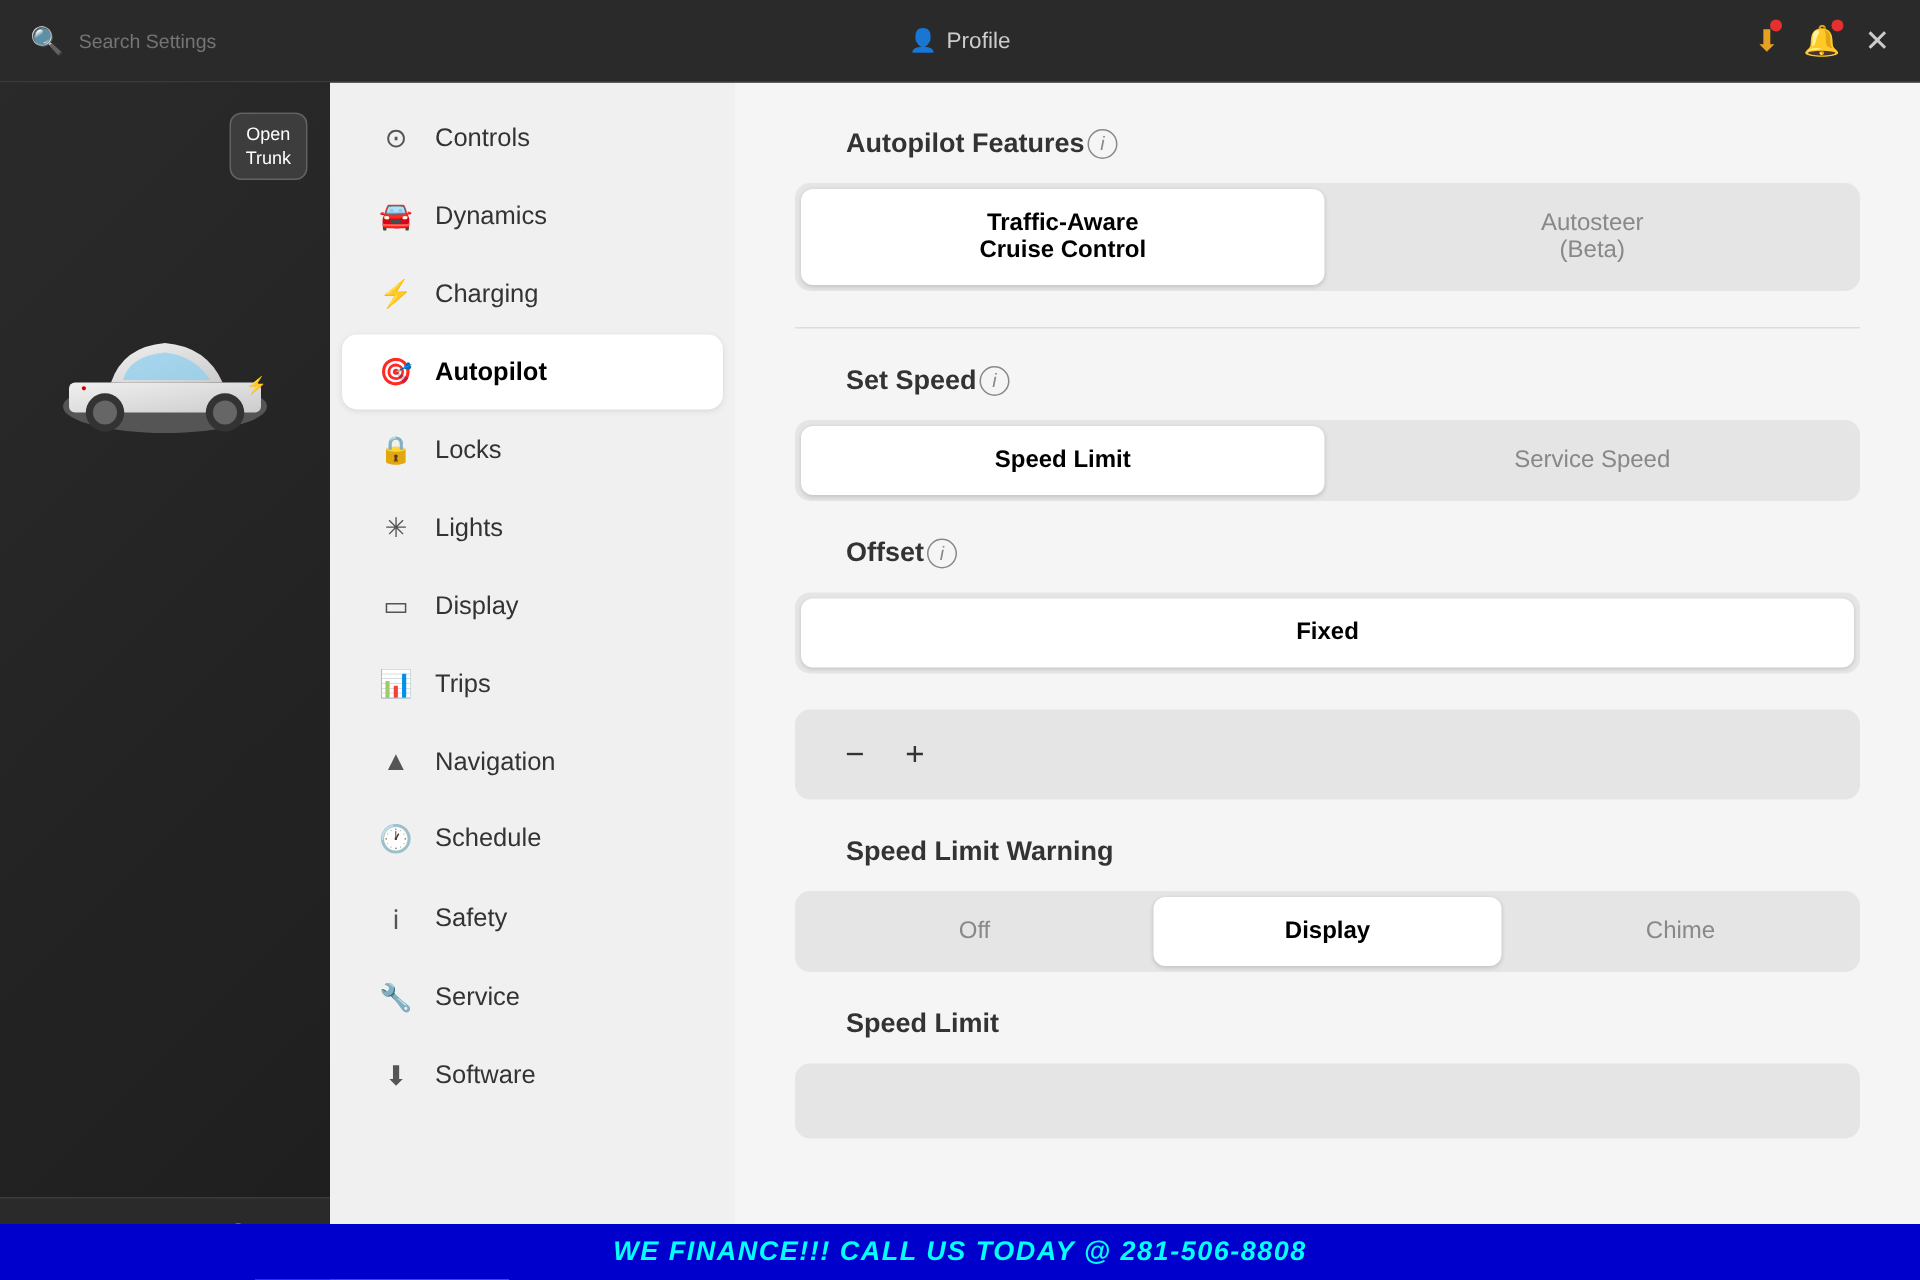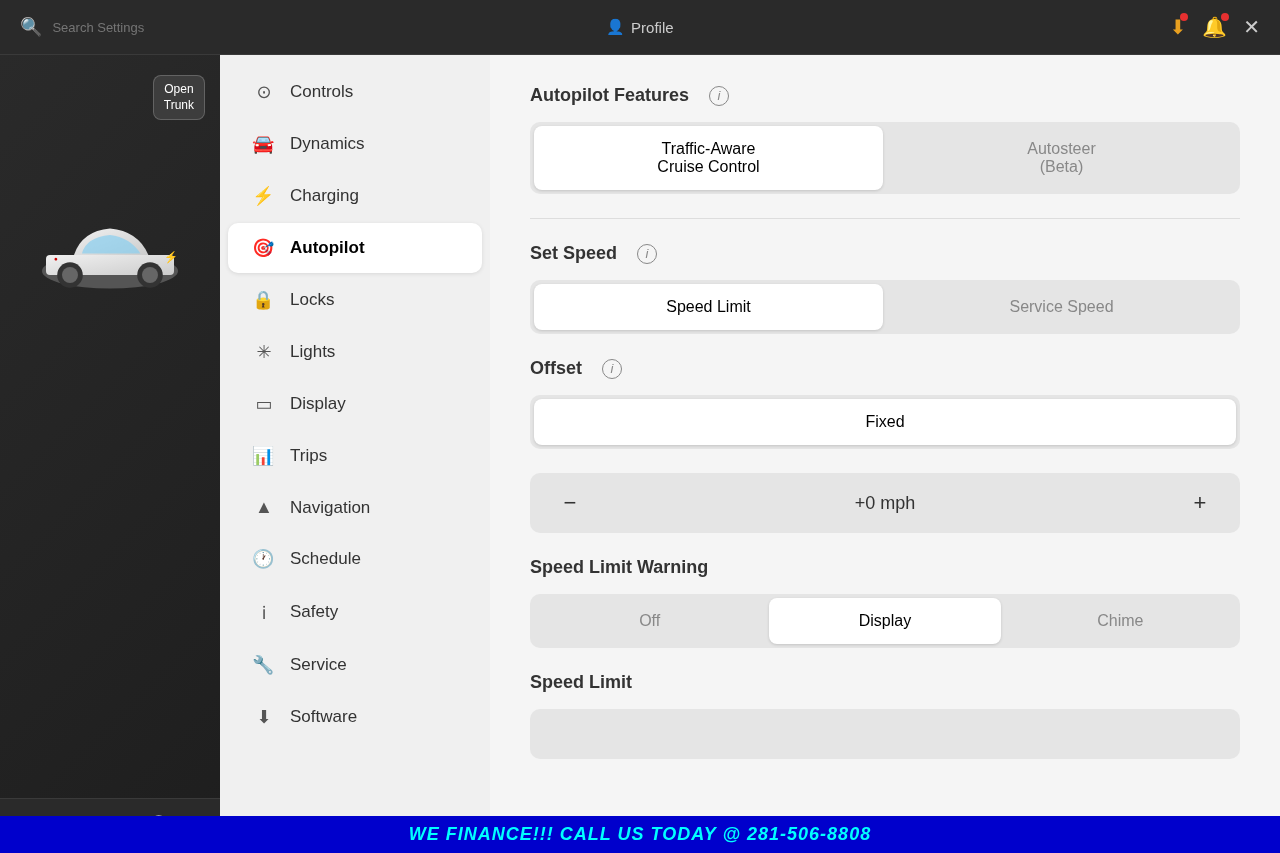--- a/index.html
+++ b/index.html
@@ -183,22 +183,23 @@
       overflow-y: auto;
       padding: 30px 40px;
     }
 
     .section-title {
       font-size: 18px;
       font-weight: 600;
       color: #333;
       display: flex;
       align-items: center;
-      gap: 20px;
+      gap: 2px;
       margin-bottom: 16px;
+      margin-left: 34px;
     }
     .info-icon {
       width: 20px;
       height: 20px;
       border-radius: 50%;
       border: 1.5px solid #888;
       display: inline-flex;
       align-items: center;
       justify-content: center;
       font-size: 13px;
@@ -225,21 +226,21 @@
       background: transparent;
       color: #888;
       font-size: 16px;
       cursor: pointer;
       text-align: center;
       font-weight: 500;
     }
     .btn-group .btn-opt.selected {
       background: #ffffff;
       color: #000;
-      font-weight: 400;
+      font-weight: 700;
       box-shadow: 0 1px 3px rgba(0,0,0,0.15);
     }
 
     .section-divider {
       height: 1px;
       background: #ddd;
       margin: 24px 0;
     }
 
     
@@ -437,21 +438,20 @@
     <div class="section-title">
       <span>Offset</span>
       <span class="info-icon">i</span>
     </div>
     <div class="btn-group">
       <button class="btn-opt selected">Fixed</button>
     </div>
 
     <div class="offset-control">
       <button class="offset-minus">−</button>
-      <span class="offset-value">+0 mph</span>
       <button class="offset-plus">+</button>
     </div>
 
     <div class="section-title">
       <span>Speed Limit Warning</span>
     </div>
     <div class="btn-group btn-group-3">
       <button class="btn-opt">Off</button>
       <button class="btn-opt selected">Display</button>
       <button class="btn-opt">Chime</button>

